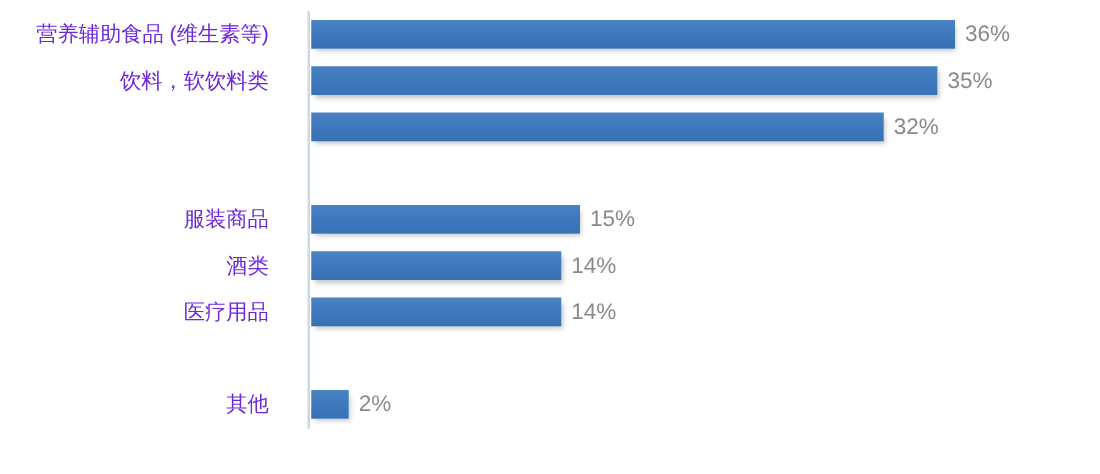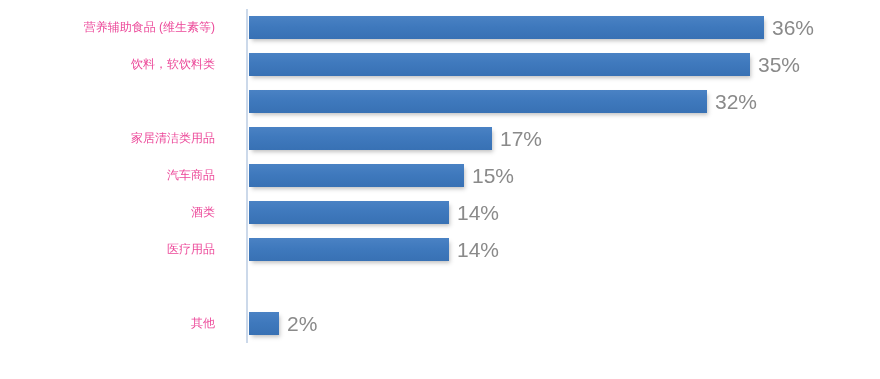--- a/index.html
+++ b/index.html
@@ -48,22 +48,22 @@
   }
 
   .cat-label {
     position: absolute;
     right: 665px;   
     top: 0;
     height: 37px;
     line-height: 37px;
     text-align: right;
     white-space: nowrap;
-    color: #ec4899;
-    font-size: 12px;
+    color: #6d28d9;
+    font-size: 17px;
     letter-spacing: 0px;
   }
 
   .bar-wrap {
     position: absolute;
     left: 249px;
     top: 7px;
     height: 23px;
   }
 
@@ -77,21 +77,21 @@
     box-shadow: 2px 3px 4px -1px rgba(120,120,120,0.45);
   }
 
   .value-label {
     position: absolute;
     top: 0;
     height: 23px;
     line-height: 23px;
     white-space: nowrap;
     color: #8a8a8a;
-    font-size: 21px;
+    font-size: 18px;
   }
 
   #sample-note {
     position: absolute;
     color: #8a8a8a;
     font-size: 16px;
     white-space: nowrap;
     left: 676px;
     top: 312px;
   }
@@ -121,30 +121,23 @@
       <div class="value-label" style="left:758px; top:7px;">35%</div>
     </div>
 
     <div class="bar-row" style="top:83px;">
       <div class="bar-wrap" style="width:458px;">
         <div class="bar"></div>
       </div>
       <div class="value-label" style="left:715px; top:7px;">32%</div>
     </div>
 
-    <div class="bar-row" style="top:120px;">
-      <div class="cat-label">家居清洁类用品</div>
-      <div class="bar-wrap" style="width:243px;">
-        <div class="bar"></div>
-      </div>
-      <div class="value-label" style="left:500px; top:7px;">17%</div>
-    </div>
 
     <div class="bar-row" style="top:157px;">
-      <div class="cat-label">汽车商品</div>
+      <div class="cat-label">服装商品</div>
       <div class="bar-wrap" style="width:215px;">
         <div class="bar"></div>
       </div>
       <div class="value-label" style="left:472px; top:7px;">15%</div>
     </div>
 
     <div class="bar-row" style="top:194px;">
       <div class="cat-label">酒类</div>
       <div class="bar-wrap" style="width:200px;">
         <div class="bar"></div>

